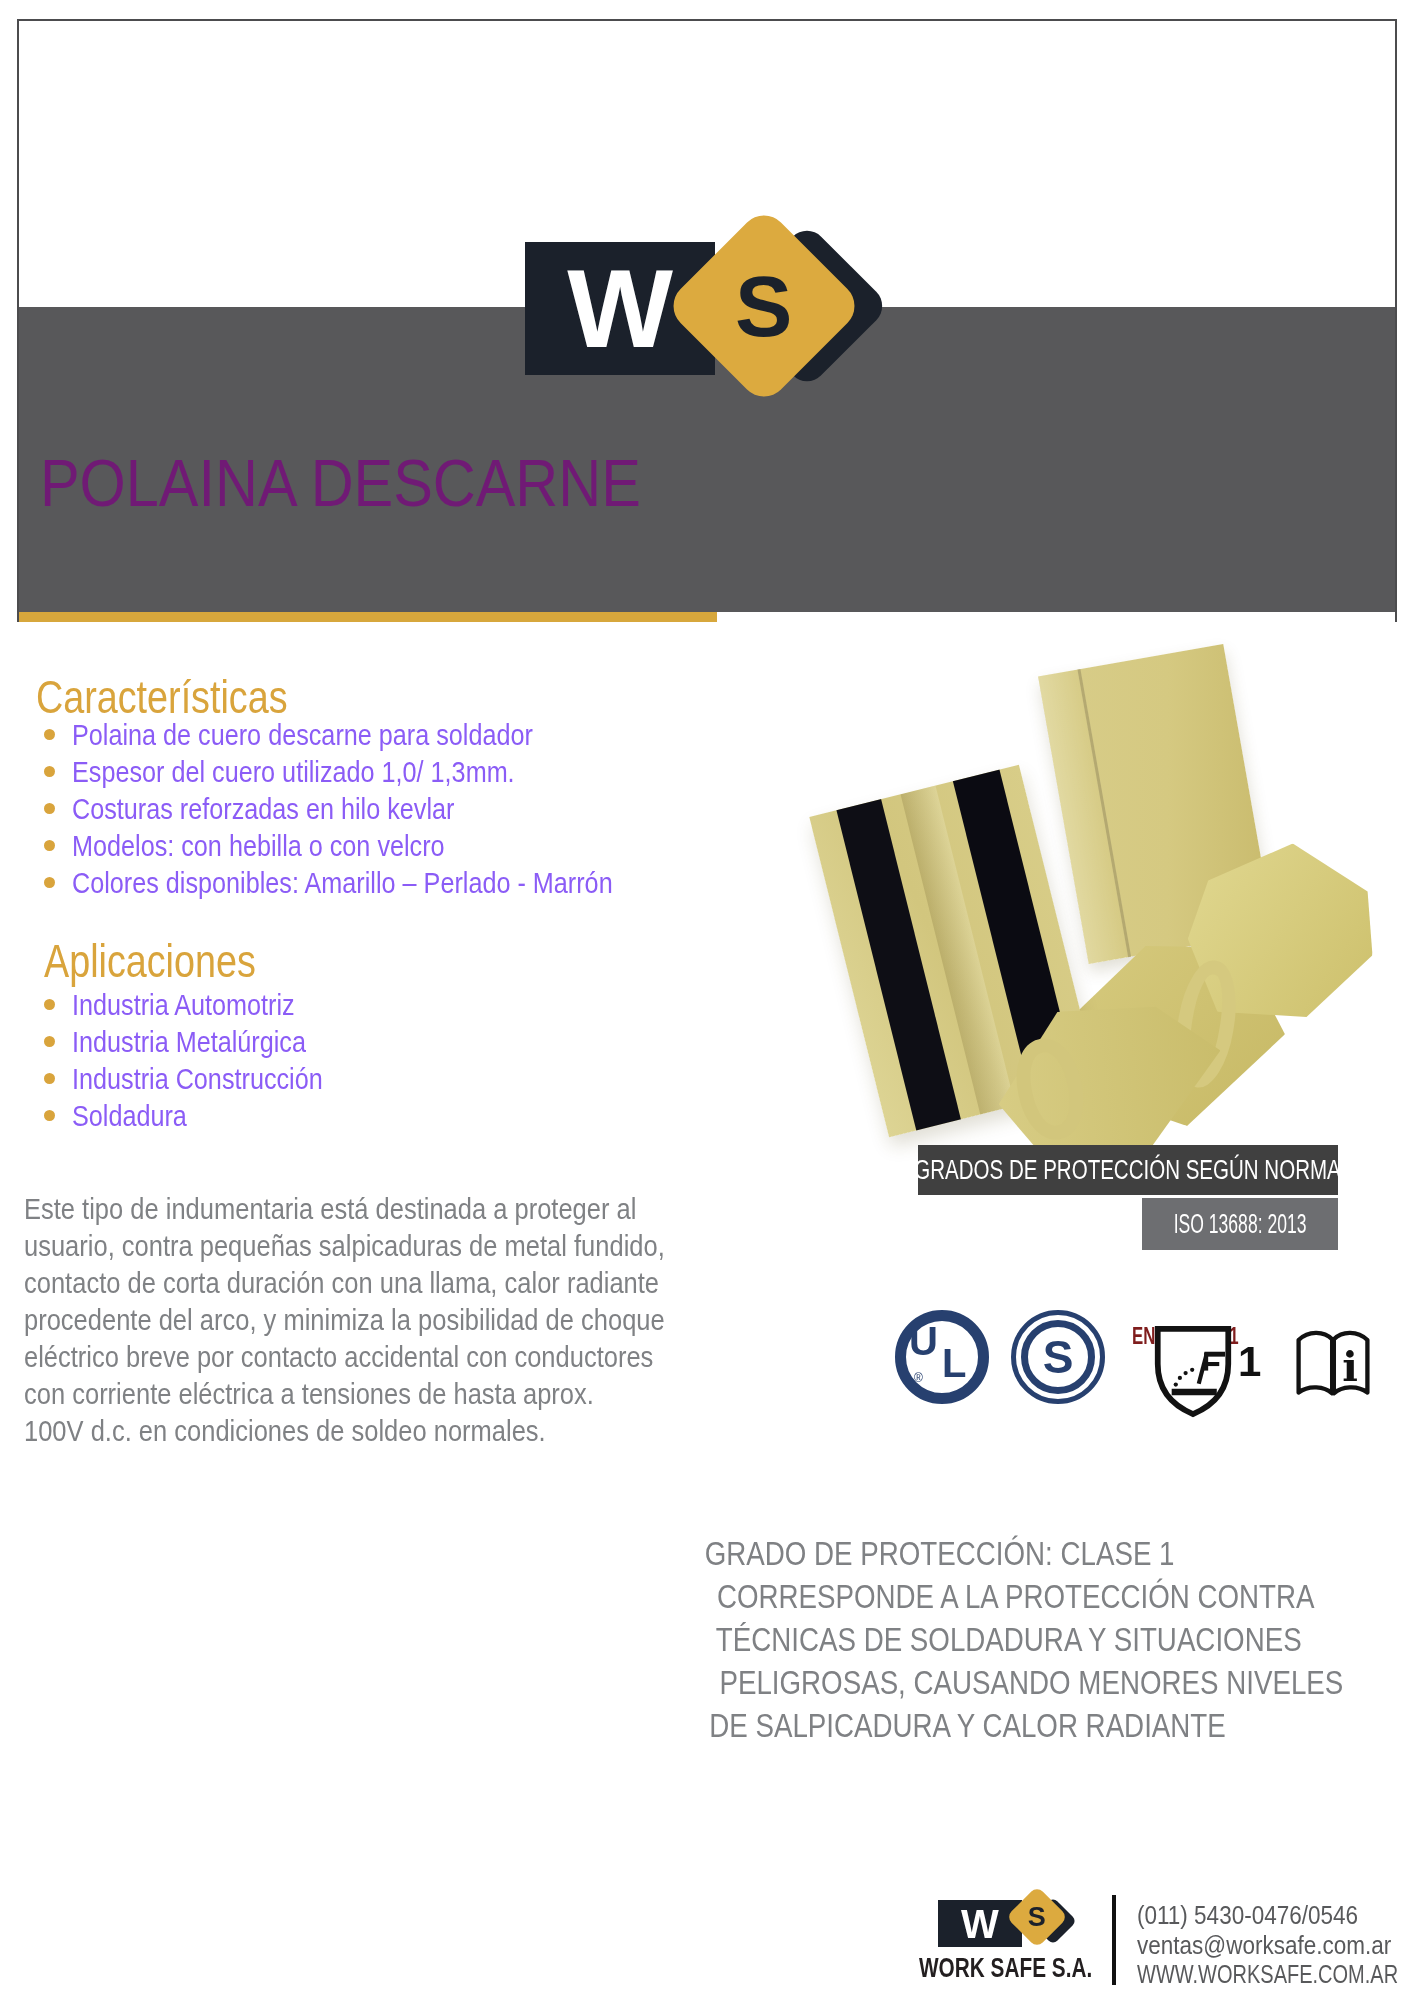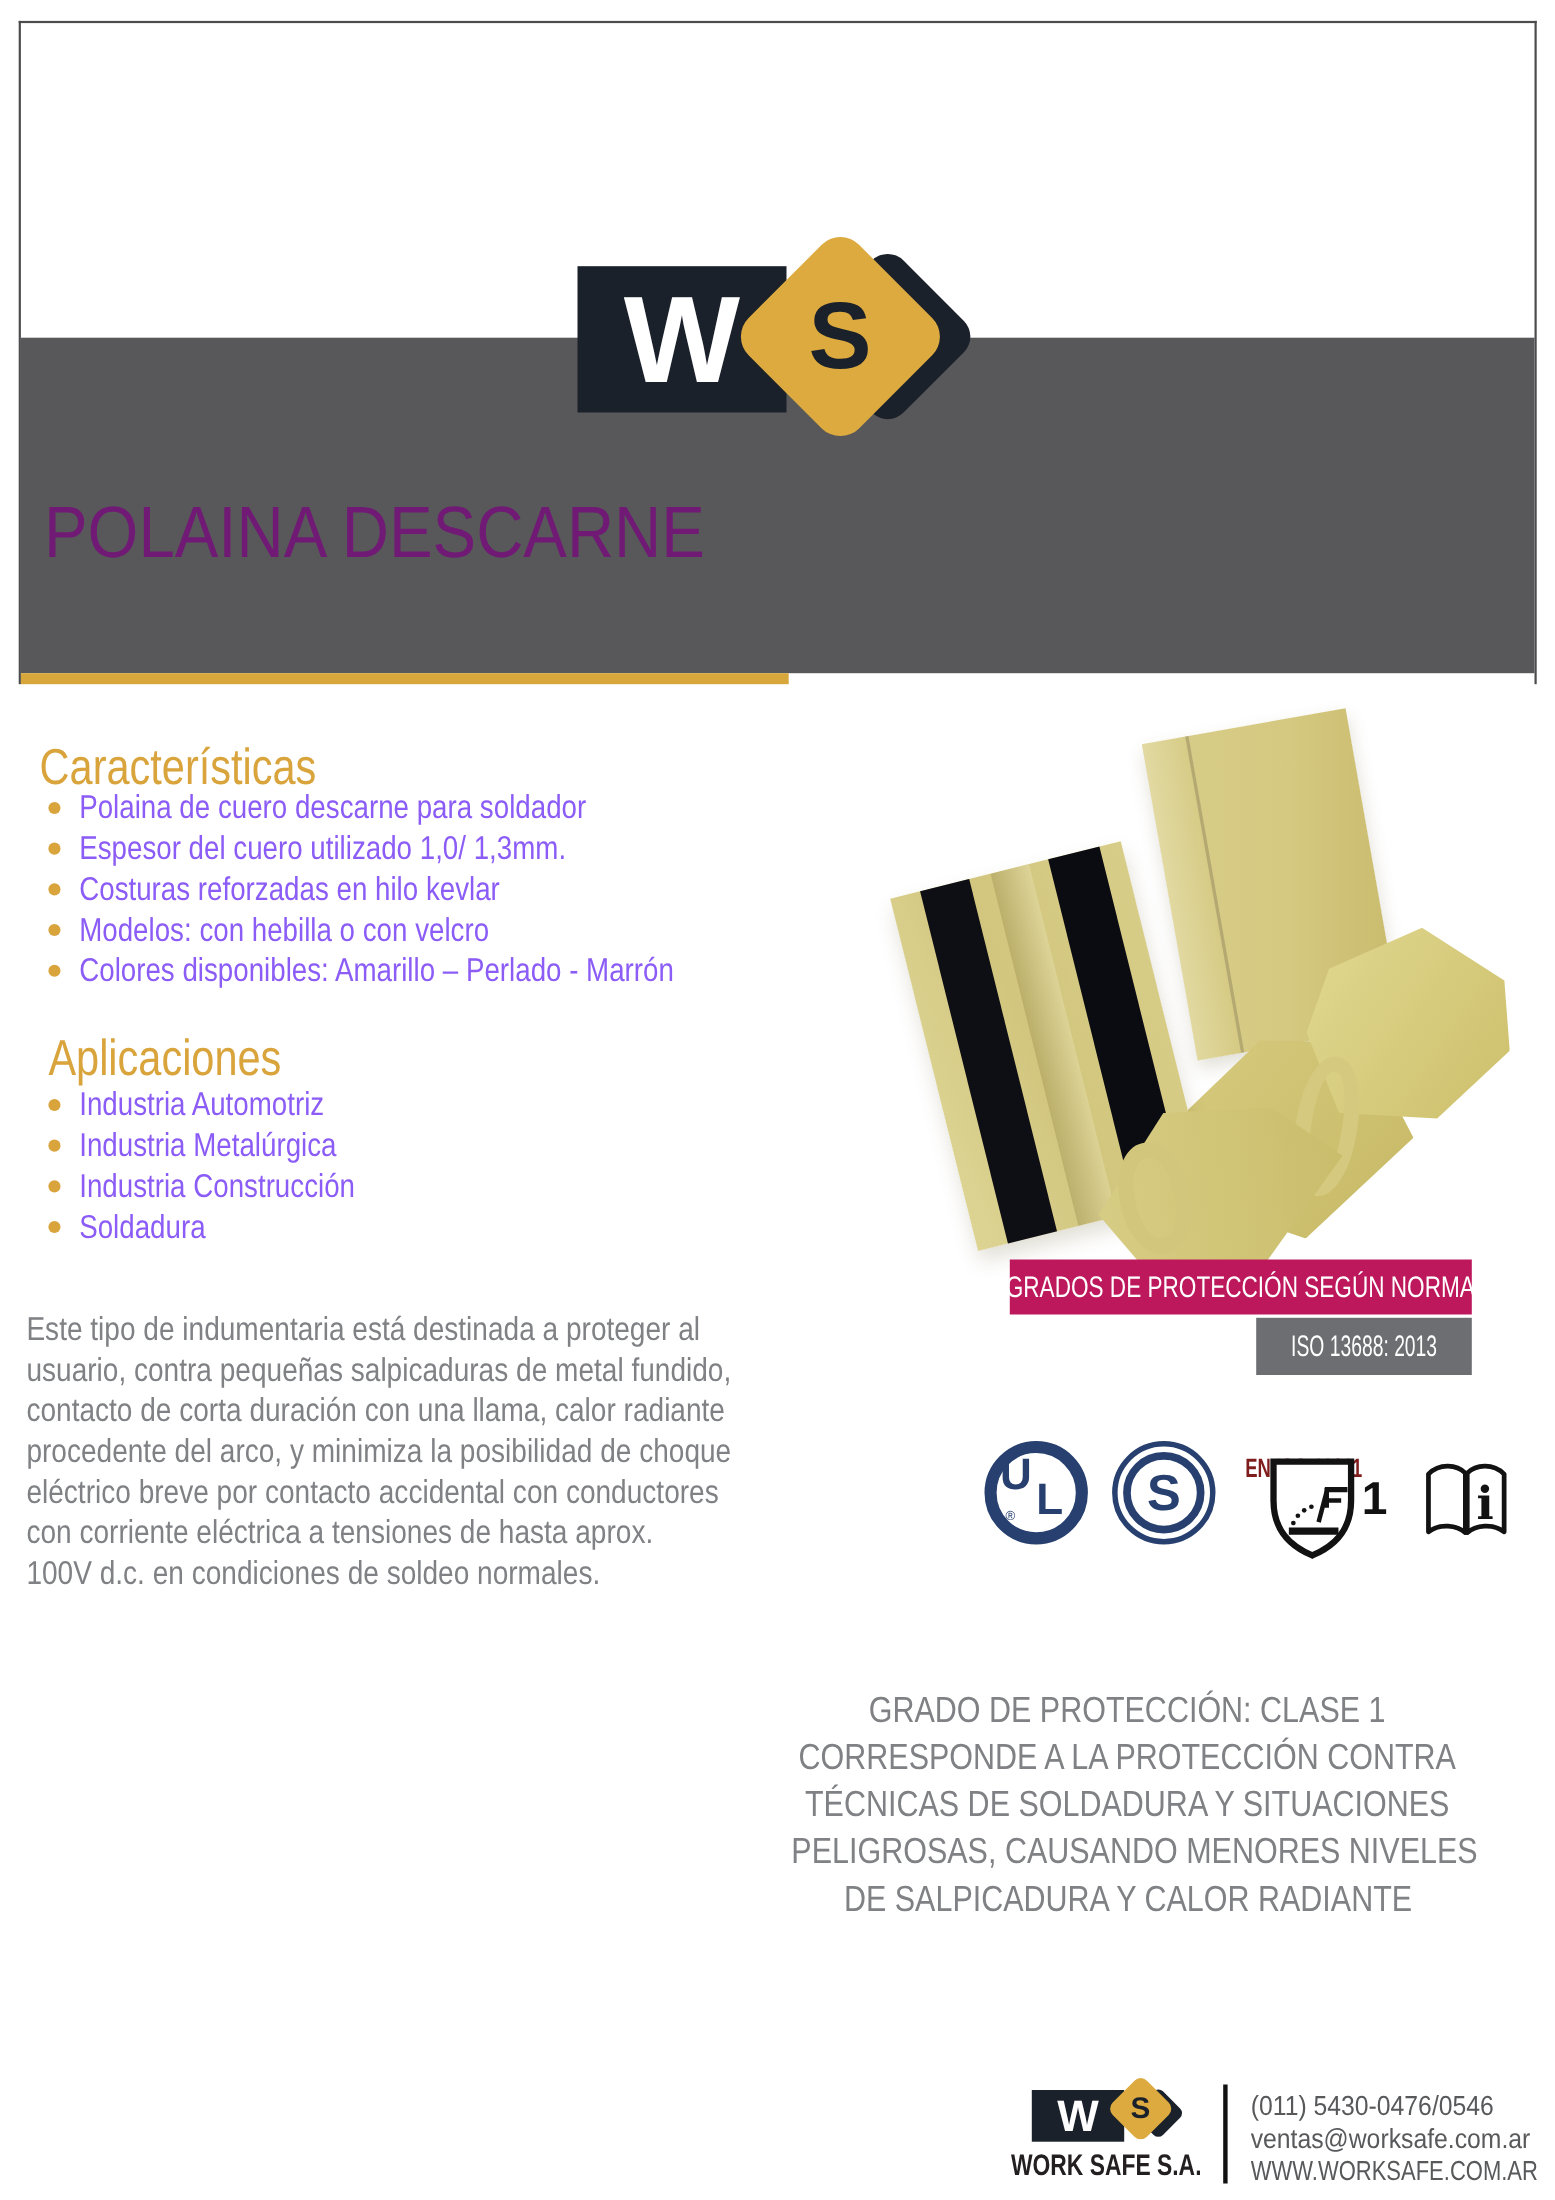--- a/index.html
+++ b/index.html
@@ -70,21 +70,21 @@
            background:linear-gradient(90deg,rgba(120,105,50,.25),rgba(255,255,235,.2));}
   .gl-str1{position:absolute;left:28px;top:-6px;width:46px;height:110%;background:#0e0e15;}
   .gl-str2{position:absolute;left:148px;top:-6px;width:48px;height:110%;background:#0b0b12;}
   .gl-flap{position:absolute;left:146px;top:372px;width:228px;height:158px;transform:rotate(-16deg);
            background:linear-gradient(100deg,#d8cd85,#c9bc6a);
            clip-path:polygon(0 46%,36% 0,78% 14%,100% 52%,58% 100%,12% 84%);}
   .gl-loop{position:absolute;left:168px;top:410px;width:64px;height:102px;border:14px solid #d2c67c;
            border-radius:48%;transform:rotate(-12deg);box-sizing:border-box;}
 
   
-  .banner{left:918px;top:1145px;width:420px;height:50px;background:#be185d;
+  .banner{left:918px;top:1145px;width:420px;height:50px;background:#404040;
           display:flex;align-items:center;justify-content:center;}
   .banner .bt{color:#fff;font-size:27px;}
   .badge{top:1198px;height:52px;background:#6d6e71;display:flex;align-items:center;justify-content:center;}
   .badge1{left:918px;width:218px;}
   .badge2{left:1142px;width:196px;}
   .badge .bt{color:#fff;font-size:27px;}
 
   
   .ul-mark{left:895px;top:1310px;width:94px;height:94px;border:11px solid #27406f;border-radius:50%;
            box-sizing:border-box;color:#27406f;}
@@ -94,21 +94,21 @@
   .s-mark{left:1011px;top:1310px;width:94px;height:94px;border:5px solid #27406f;border-radius:50%;box-sizing:border-box;}
   .s-inner{position:absolute;inset:5px;border:7px solid #27406f;border-radius:50%;
            display:flex;align-items:center;justify-content:center;}
   .s-letter{font-size:46px;font-weight:700;color:#27406f;line-height:1;}
   .shield-label{left:1132px;top:1322px;font-size:24px;font-weight:700;color:#7f1d1d;}
   .shield{left:1152px;top:1322px;width:82px;height:98px;}
   .shield-class{left:1238px;top:1338px;font-size:42px;font-weight:700;color:#111;}
   .book{left:1290px;top:1326px;width:86px;height:78px;}
 
   
-  .grade{left:660px;top:1532px;width:730px;text-align:center;color:#7f8184;font-size:33px;}
+  .grade{left:660px;top:1532px;width:730px;color:#7f8184;font-size:33px;}
   .g-line{height:43px;line-height:43px;white-space:nowrap;}
 
   
   .f-logo{left:938px;top:1888px;width:150px;height:66px;}
   .fl-rect{position:absolute;left:0;top:12px;width:84px;height:47px;background:#1b212b;
            display:flex;align-items:center;justify-content:center;}
   .fl-w{color:#fff;font-size:40px;font-weight:700;line-height:1;}
   .fl-chev{position:absolute;left:98px;top:16px;width:34px;height:34px;background:#1b212b;
            border-radius:6px;transform:rotate(45deg);}
   .fl-diamond{position:absolute;left:77px;top:7px;width:44px;height:44px;background:#dcaa3f;border-radius:8px;

